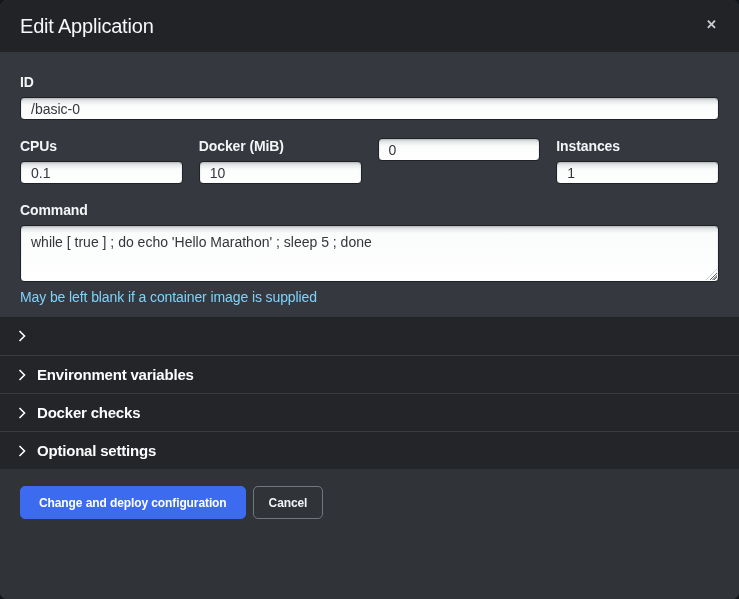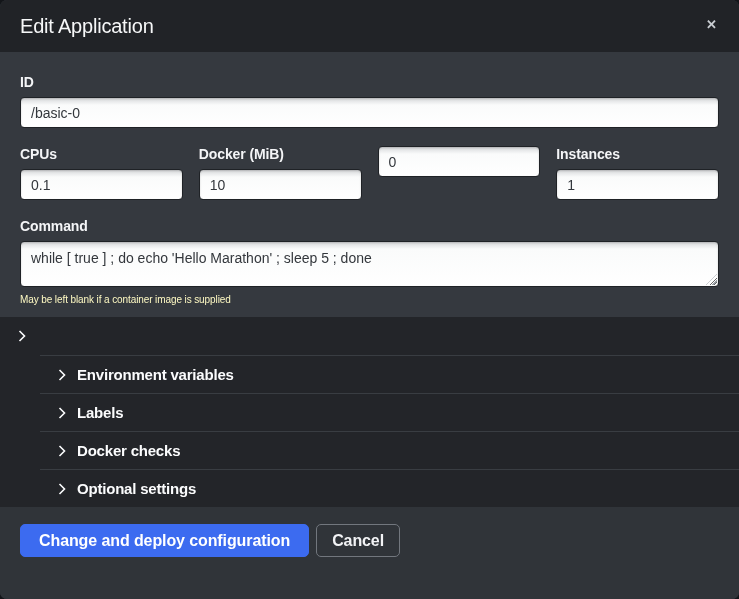--- a/index.html
+++ b/index.html
@@ -66,46 +66,46 @@
   .text-input, .text-area {
     width: 100%;
     border: 1px solid #1f2226;
     border-radius: 4px;
     background: linear-gradient(to bottom, #d6d8da 0, #fafbfb 7px, #ffffff 100%);
     box-shadow: inset 0 1px 2px rgba(0,0,0,0.18);
     color: #33373c;
     font-size: 14px;
     font-family: "Liberation Sans", "DejaVu Sans", sans-serif;
   }
-  .text-input { height: 31px; padding: 0 10px; }
+  .text-input { height: 23px; padding: 0 10px; }
   .textarea-wrap { position: relative; }
   .text-area {
-    height: 46px;
+    height: 57px;
     padding: 7px 10px;
     resize: vertical;
     line-height: 1.35;
     display: block;
   }
   .resize-grip {
     position: absolute;
     right: 2px;
     bottom: 2px;
     width: 11px;
     height: 11px;
     pointer-events: none;
     background: repeating-linear-gradient(
       135deg,
       transparent 0, transparent 2px,
       #9aa0a6 2px, #9aa0a6 3px,
       transparent 3px, transparent 5px);
     clip-path: polygon(100% 0, 100% 100%, 0 100%);
   }
   .field-help {
-    color: #fef9c3;
-    font-size: 10px;
+    color: #7dd3fc;
+    font-size: 14px;
     margin-top: 7px;
     letter-spacing: -0.1px;
   }
   .field-row {
     display: grid;
     grid-template-columns: repeat(4, 1fr);
     column-gap: 16px;
     margin-bottom: 18px;
   }
   
@@ -113,21 +113,21 @@
     background: #232529;
     flex: 0 0 auto;
   }
   .section-row {
     height: 38px;
     display: flex;
     align-items: center;
     padding: 0 18px;
     cursor: pointer;
   }
-  .section-row + .section-row { border-top: 1px solid #393d42; margin-left: 40px; }
+  .section-row + .section-row { border-top: 1px solid #393d42; }
   .chevron-icon {
     width: 8px;
     height: 12px;
     margin-right: 11px;
     flex: 0 0 auto;
     display: inline-flex;
     align-items: center;
   }
   .section-label {
     color: #fbfcfd;
@@ -139,21 +139,21 @@
   .modal-footer {
     background: #303439;
     flex: 1 1 auto;
     padding: 17px 20px;
     display: flex;
     align-items: flex-start;
   }
   .btn {
     height: 33px;
     border-radius: 5px;
-    font-size: 16px;
+    font-size: 12px;
     font-weight: bold;
     font-family: "Liberation Sans", "DejaVu Sans", sans-serif;
     cursor: pointer;
     display: inline-flex;
     align-items: center;
     letter-spacing: -0.1px;
   }
   .btn-primary {
     background: #3c6bf0;
     border: 1px solid #3c6bf0;
@@ -226,28 +226,20 @@
 
     <div class="section-row">
       <span class="chevron-icon">
         <svg width="8" height="12" viewBox="0 0 8 12">
             <polyline points="1.5,1 6.5,6 1.5,11" fill="none" stroke="#fbfcfd" stroke-width="1.6"></polyline>
           </svg>
       </span>
       <span class="section-label">Environment variables</span>
     </div>
 
-    <div class="section-row">
-      <span class="chevron-icon">
-        <svg width="8" height="12" viewBox="0 0 8 12">
-            <polyline points="1.5,1 6.5,6 1.5,11" fill="none" stroke="#fbfcfd" stroke-width="1.6"></polyline>
-          </svg>
-      </span>
-      <span class="section-label">Labels</span>
-    </div>
 
     <div class="section-row">
       <span class="chevron-icon">
         <svg width="8" height="12" viewBox="0 0 8 12">
             <polyline points="1.5,1 6.5,6 1.5,11" fill="none" stroke="#fbfcfd" stroke-width="1.6"></polyline>
           </svg>
       </span>
       <span class="section-label">Docker checks</span>
     </div>
 

